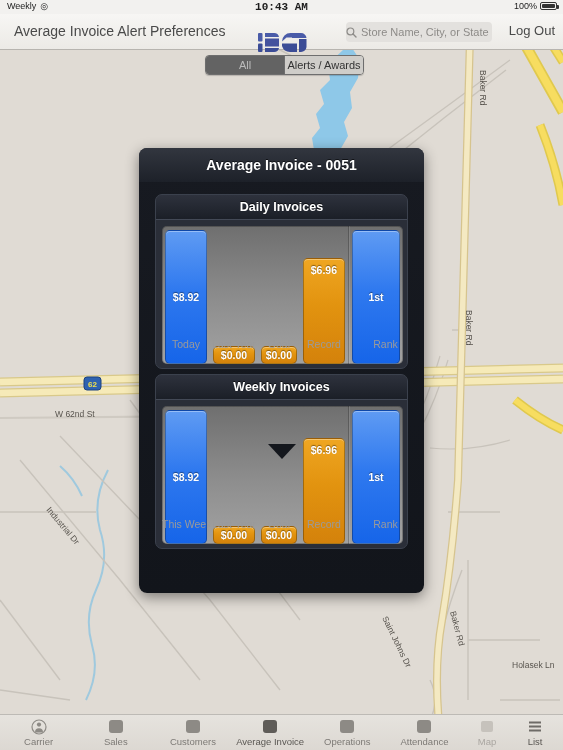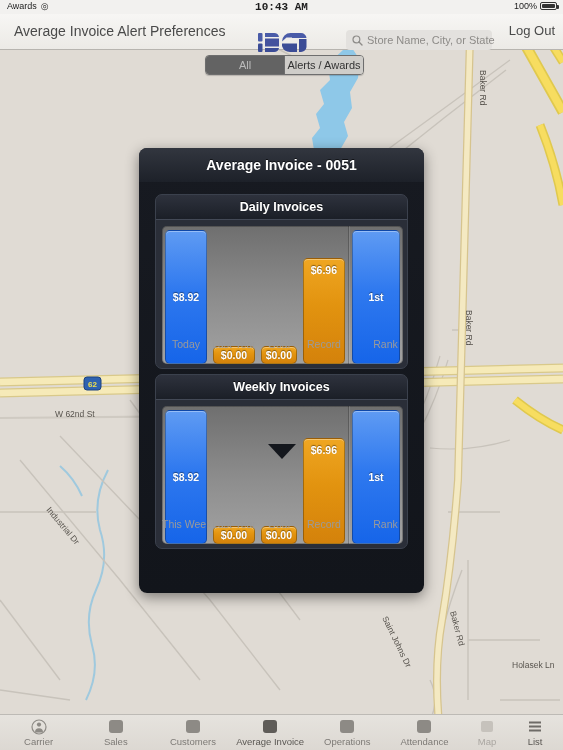--- a/index.html
+++ b/index.html
@@ -43,21 +43,21 @@
   #nav-title{
     position:absolute; left:14px; top:9px;
     font-size:14px; color:#4a4a4a;
   }
   #brand-logo{
     position:absolute; left:258px; top:18px; width:49px; height:22px;
   }
   #search-field{
     position:absolute; right:71px; top:8px; width:146px; height:20px;
     background:#e3e1de; border-radius:4px;
-    display:flex; align-items:center; gap:4px; padding-left:6px;margin-top:8px;
+    display:flex; align-items:center; gap:4px; 
   }
   #search-field .s-icon{ flex:0 0 auto; }
   #search-placeholder{ font-size:11px; color:#8d8b88; white-space:nowrap;}
   #logout-button{
     position:absolute; right:8px; top:9px; font-size:13px; color:#4a4a4a;
   }
 
   
   #segmented-control{
     position:absolute; left:205px; top:55px; width:159px; height:20px;
@@ -285,21 +285,21 @@
 
     <g>
       <rect x="84" y="377" width="17" height="13" rx="3" fill="#2e62b0" stroke="#1d4280" stroke-width="1"></rect>
       <text x="92.5" y="387" text-anchor="middle" font-family="Liberation Sans, sans-serif" font-size="8" font-weight="bold" fill="#f2e04a">62</text>
     </g>
   </svg>
 </div>
 
 <div id="status-bar">
   <div class="sb-left">
-    <span>Awards</span>
+    <span>Weekly</span>
     <span class="wifi-glyph">◎</span>
   </div>
   <div class="sb-center">10:43 AM</div>
   <div class="sb-right">
     <span>100%</span>
     <span class="batt">
         <i></i>
       </span>
   </div>
 </div>

